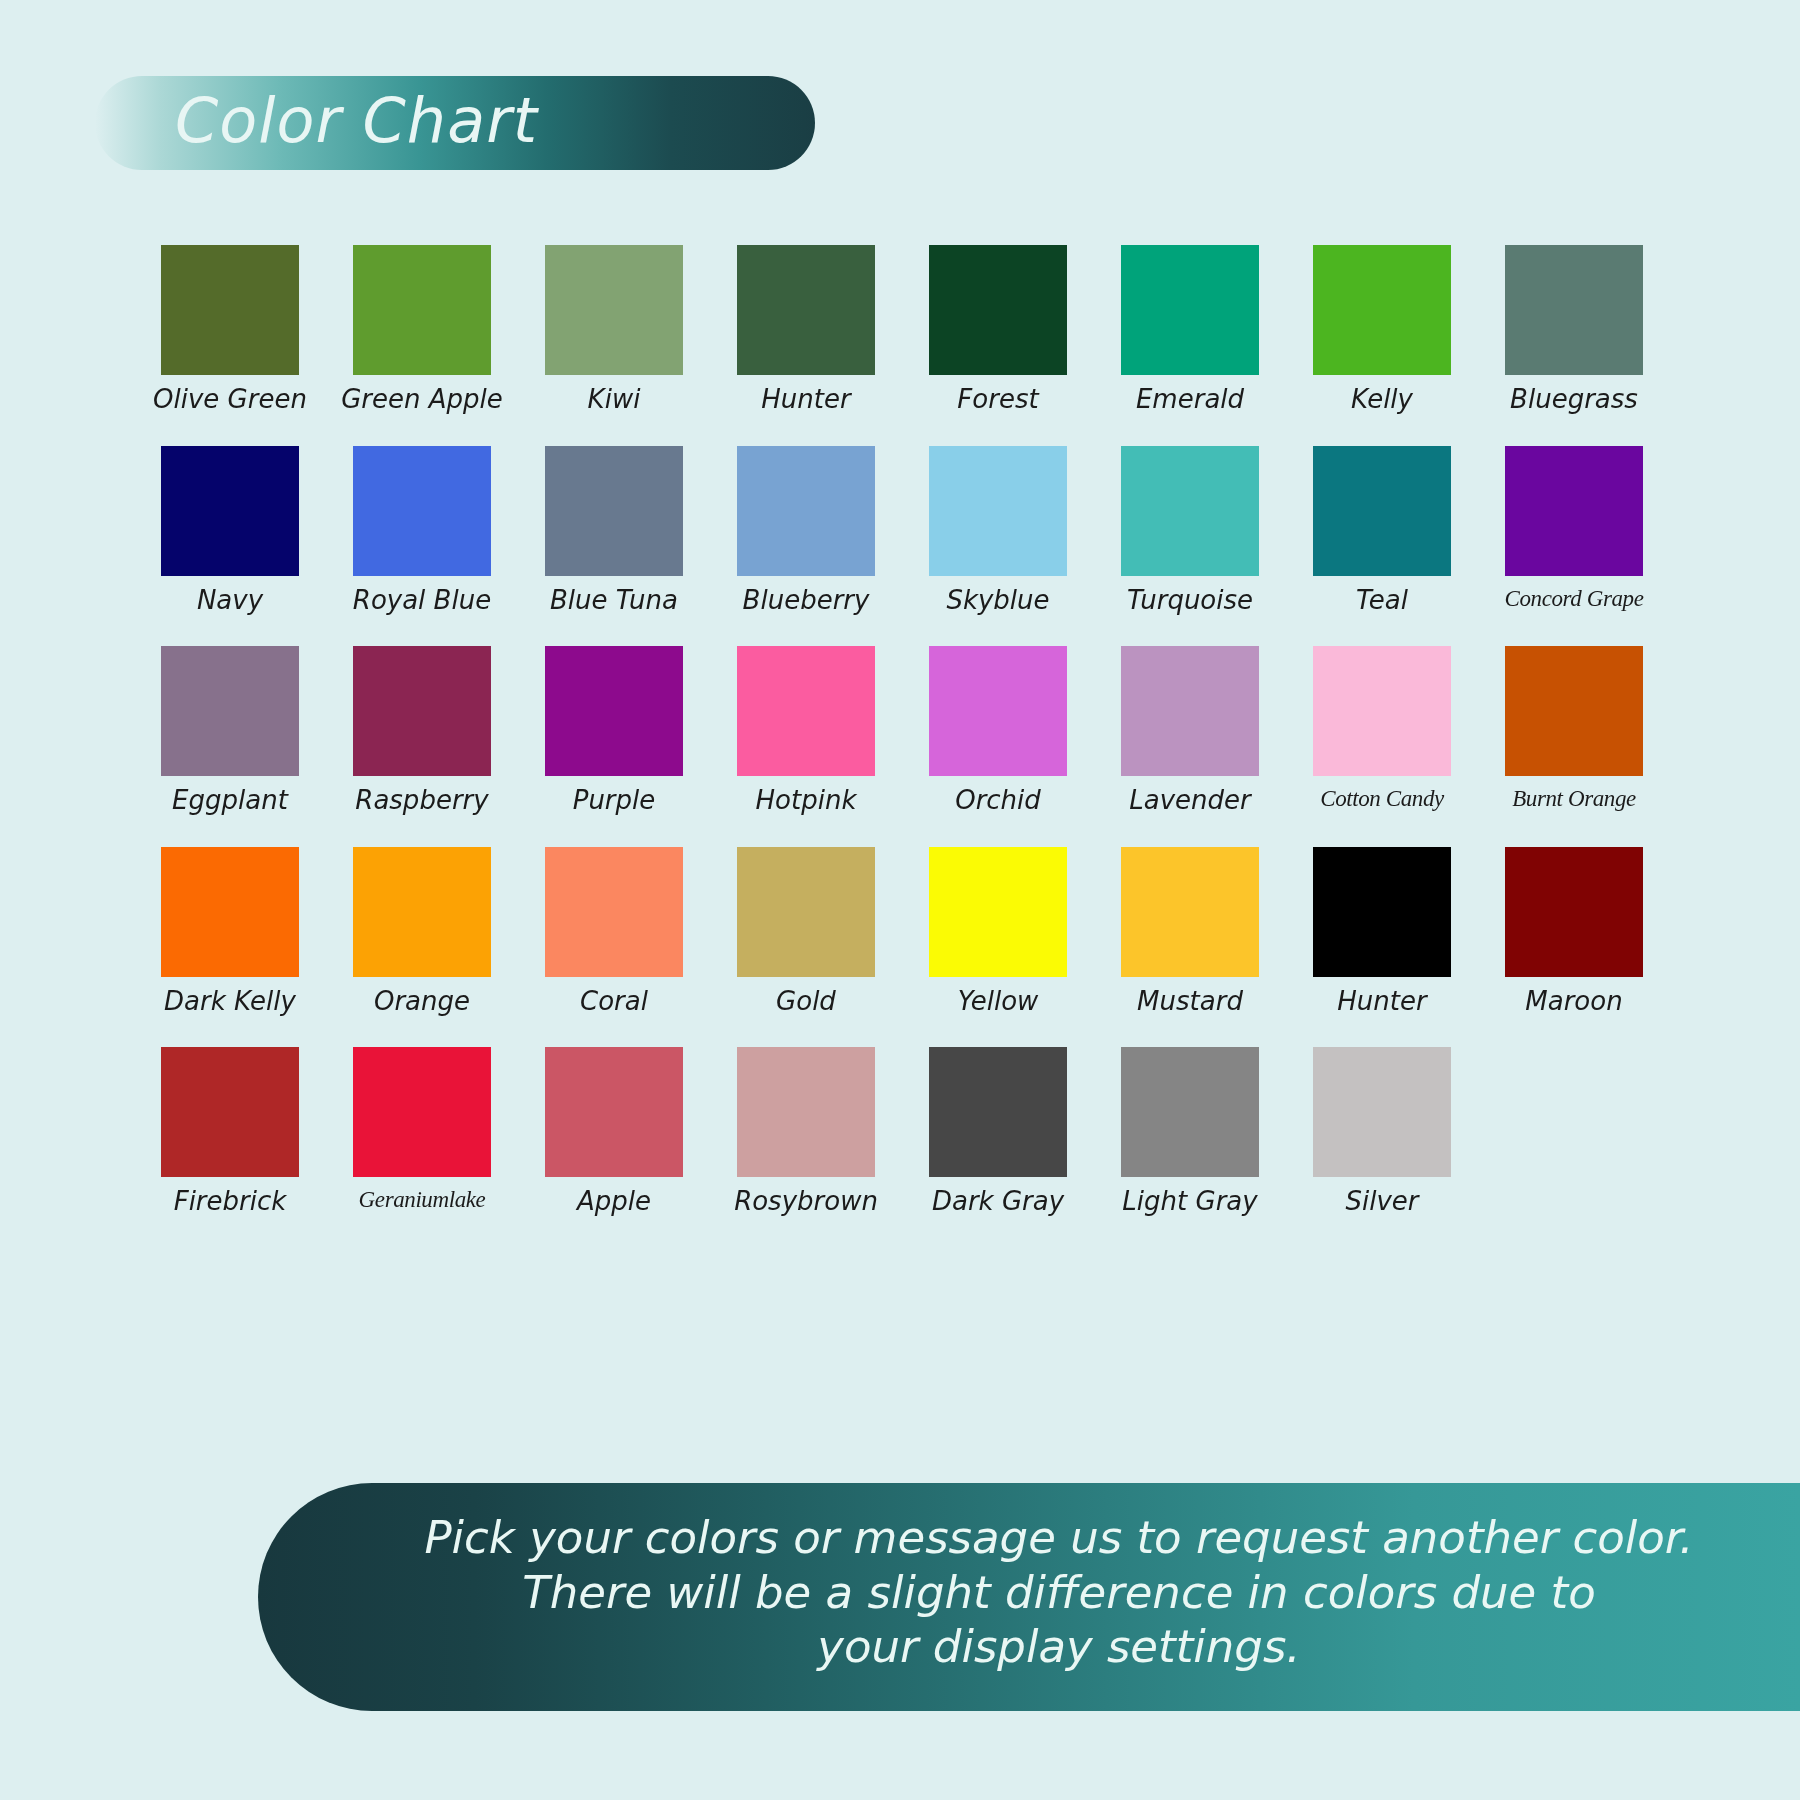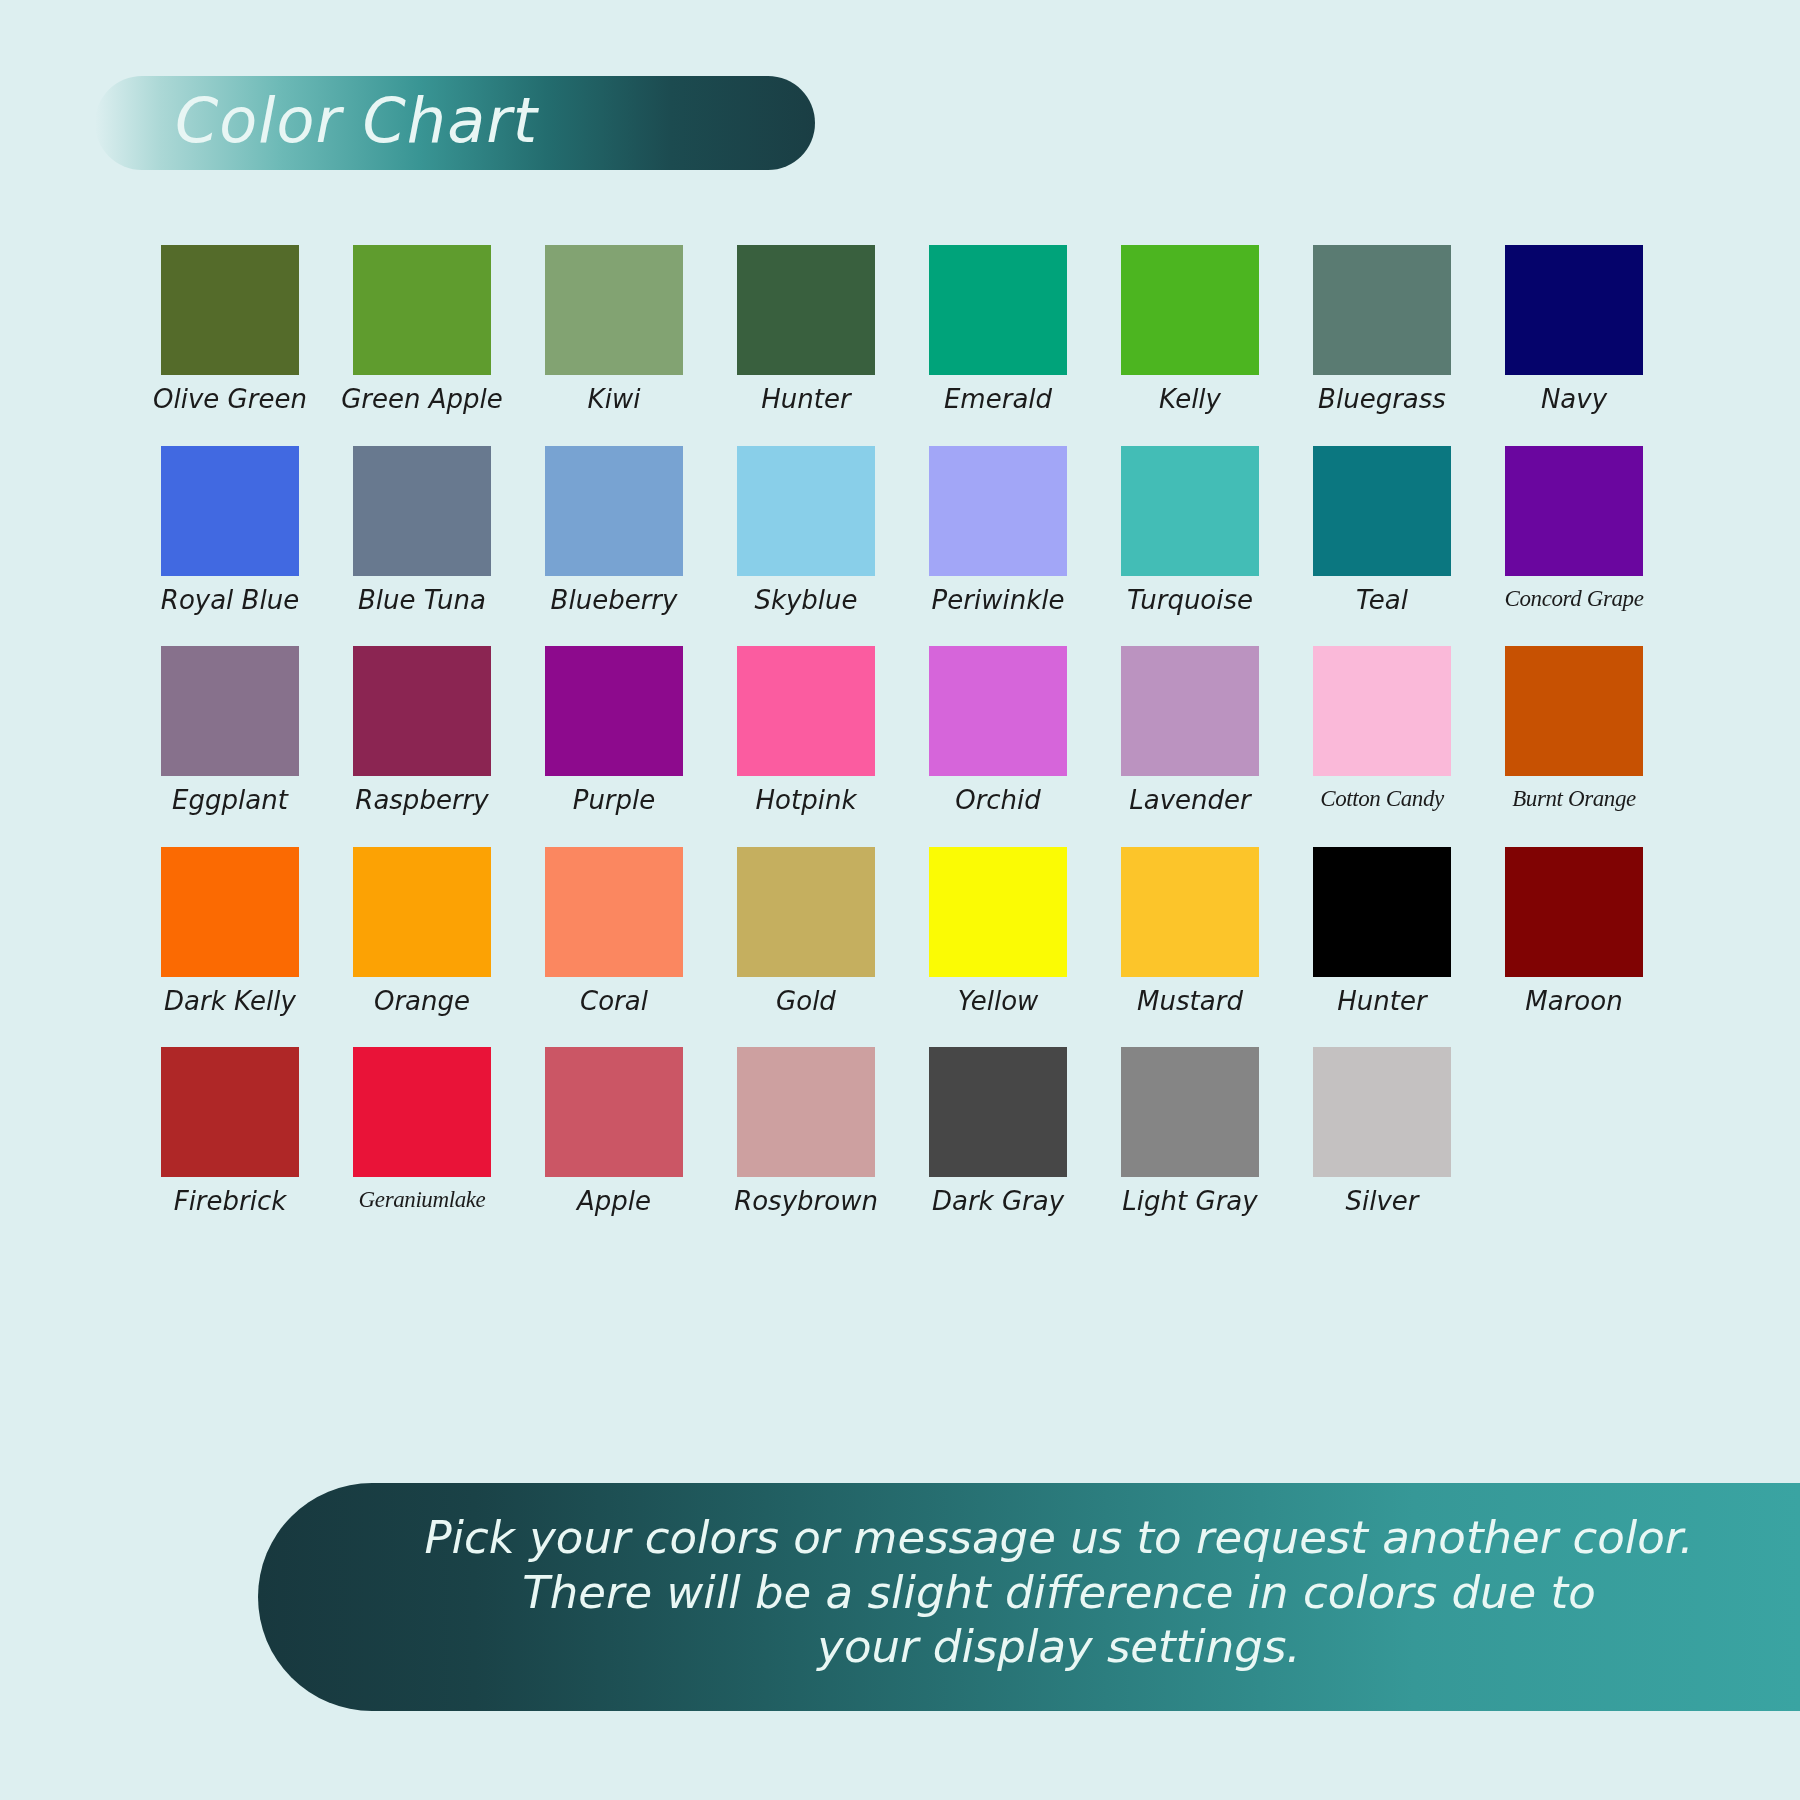--- a/index.html
+++ b/index.html
@@ -158,20 +158,24 @@
       </div>
       <div class="cell">
         <div class="swatch" style="background: rgb(130, 163, 114);"></div>
         <div class="label">Kiwi</div>
       </div>
       <div class="cell">
         <div class="swatch" style="background: rgb(57, 96, 62);"></div>
         <div class="label">Hunter</div>
       </div>
       <div class="cell">
+        <div class="swatch" style="background: rgb(12, 68, 36);"></div>
+        <div class="label">Forest</div>
+      </div>
+      <div class="cell">
         <div class="swatch" style="background: rgb(0, 163, 122);"></div>
         <div class="label">Emerald</div>
       </div>
       <div class="cell">
         <div class="swatch" style="background: rgb(76, 181, 32);"></div>
         <div class="label">Kelly</div>
       </div>
       <div class="cell">
         <div class="swatch" style="background: rgb(90, 123, 114);"></div>
         <div class="label">Bluegrass</div>
@@ -188,24 +192,20 @@
         <div class="swatch" style="background: rgb(104, 121, 143);"></div>
         <div class="label">Blue Tuna</div>
       </div>
       <div class="cell">
         <div class="swatch" style="background: rgb(120, 163, 210);"></div>
         <div class="label">Blueberry</div>
       </div>
       <div class="cell">
         <div class="swatch" style="background: rgb(137, 207, 233);"></div>
         <div class="label">Skyblue</div>
-      </div>
-      <div class="cell">
-        <div class="swatch" style="background: rgb(162, 166, 247);"></div>
-        <div class="label">Periwinkle</div>
       </div>
       <div class="cell">
         <div class="swatch" style="background: rgb(67, 189, 182);"></div>
         <div class="label">Turquoise</div>
       </div>
       <div class="cell">
         <div class="swatch" style="background: rgb(11, 119, 128);"></div>
         <div class="label">Teal</div>
       </div>
       <div class="cell">

